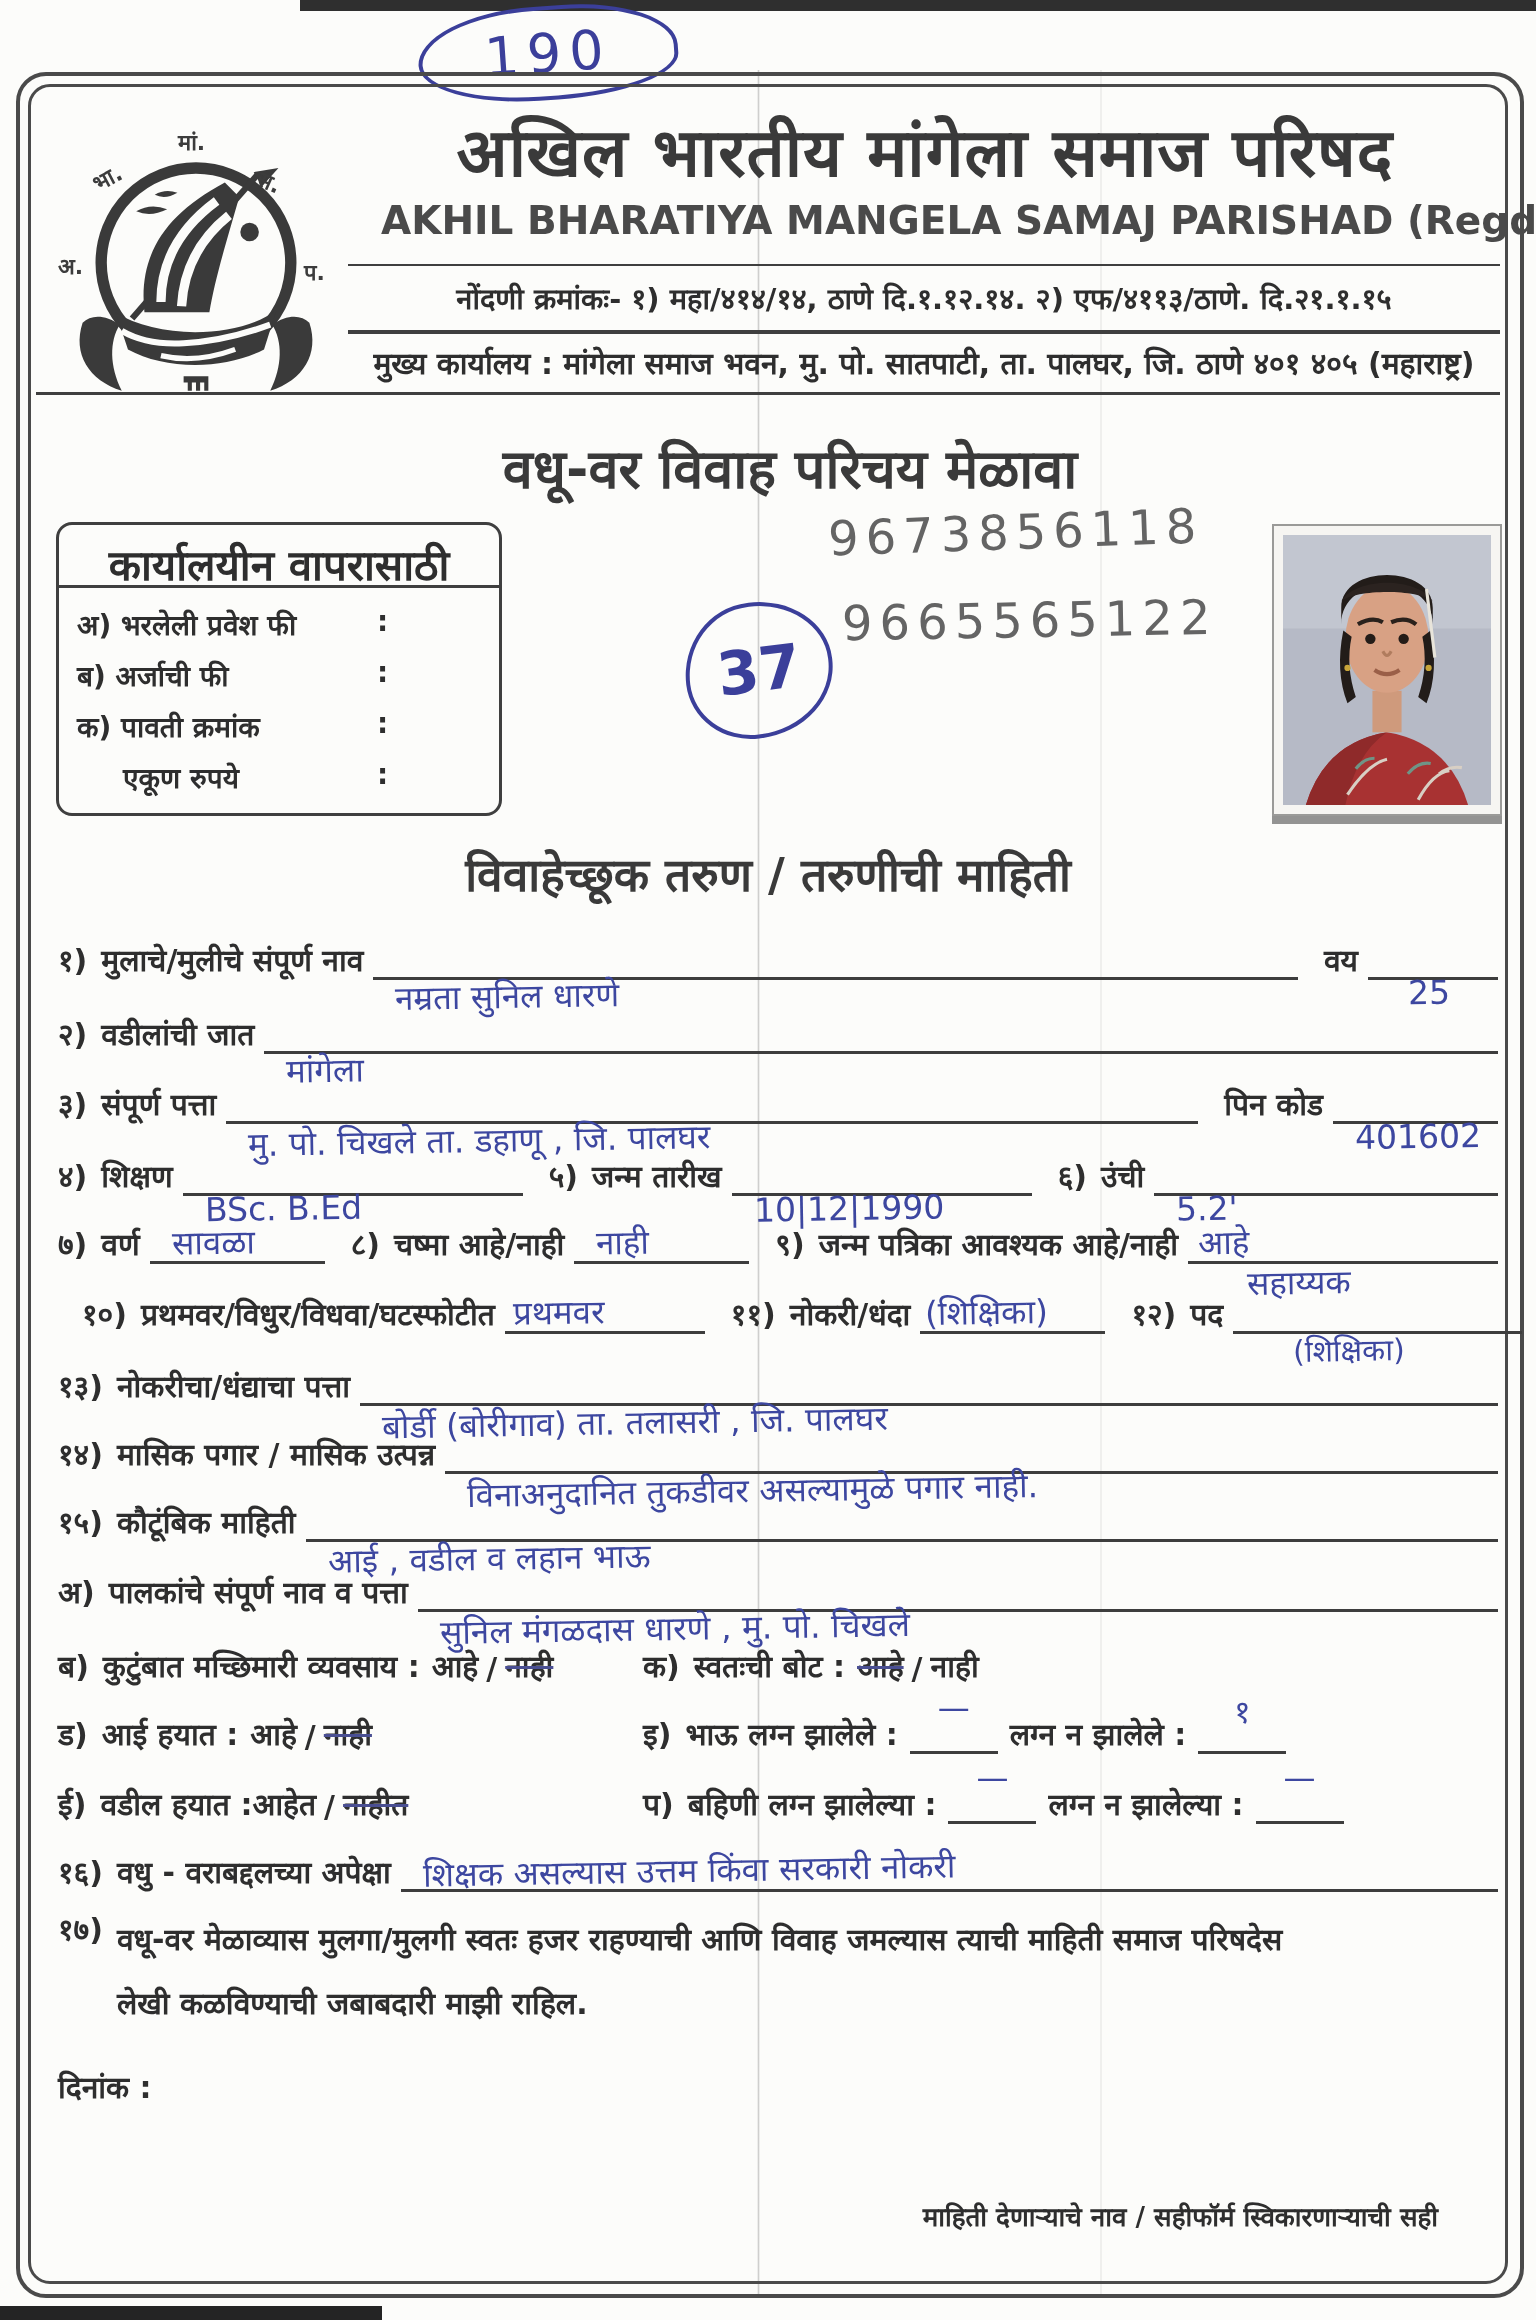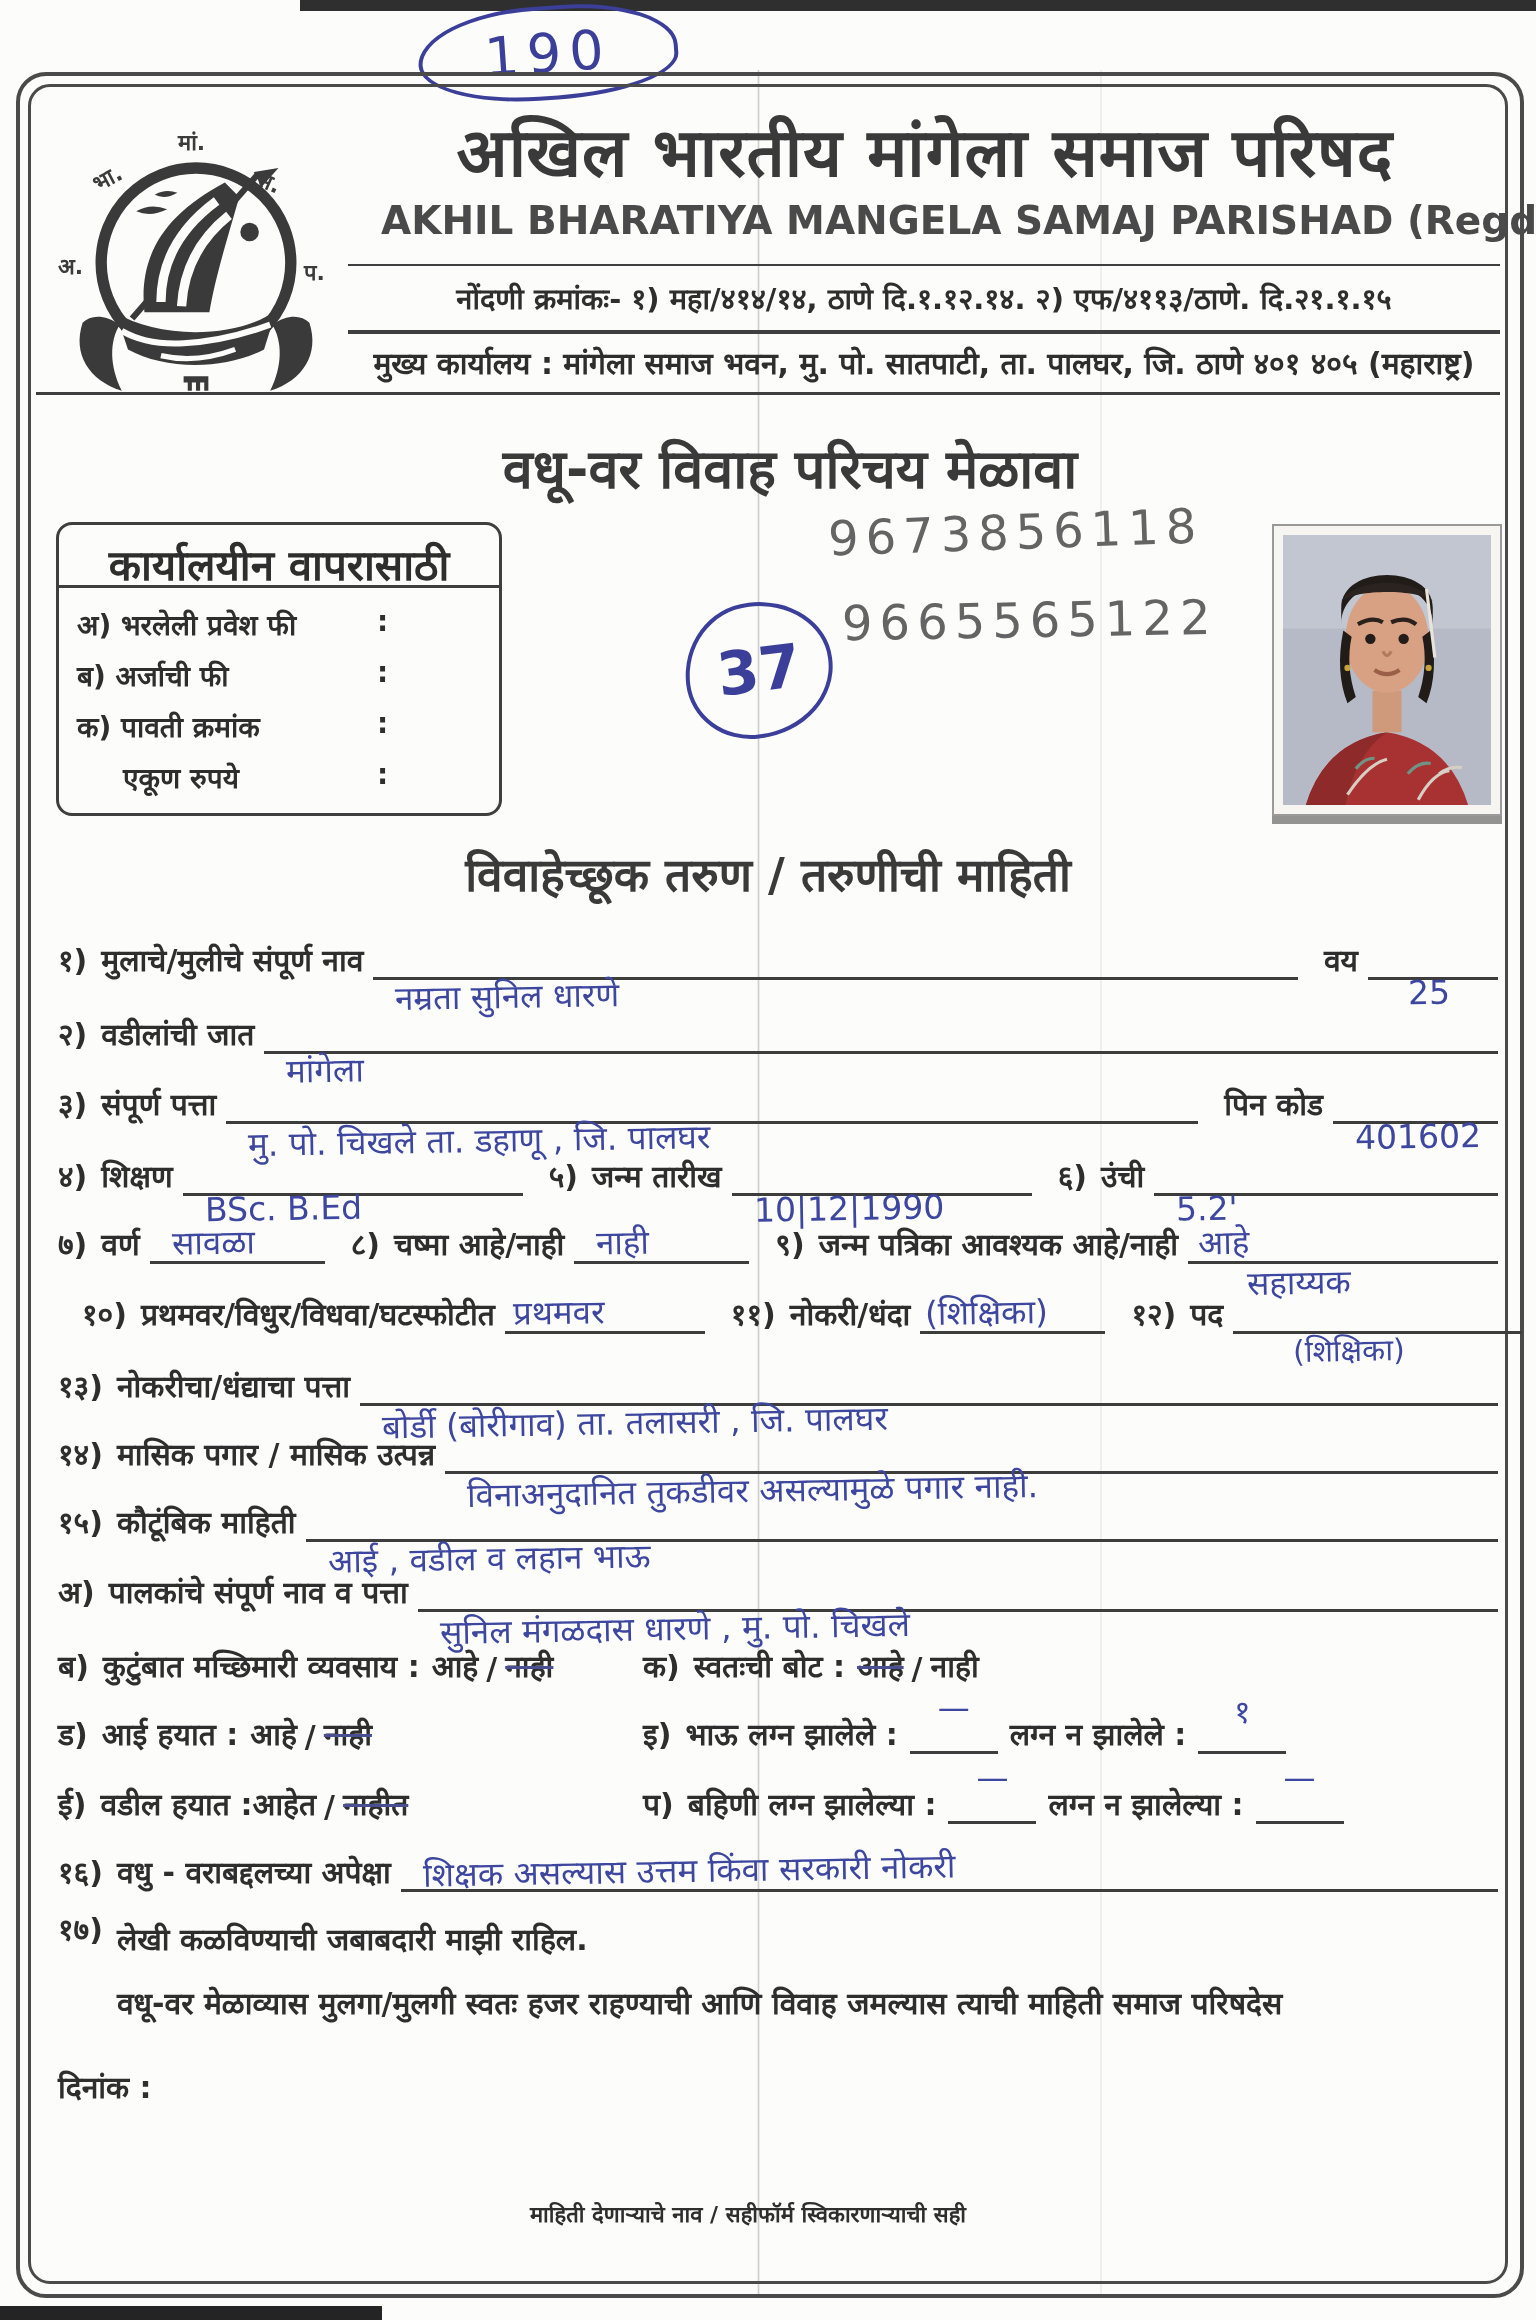--- a/index.html
+++ b/index.html
@@ -73,21 +73,21 @@
   .col1{position:absolute;left:0;display:flex;align-items:flex-end;height:46px;}
   .col2{position:absolute;left:585px;display:flex;align-items:flex-end;height:46px;}
   .blank{position:relative;width:88px;height:34px;border-bottom:3px solid #3d3d3d;margin:0 12px;}
   .blank .hw{position:absolute;top:-28px;left:50%;transform:translateX(-50%);font-size:32px;font-weight:normal;}
   .r1{top:934px;} .r2{top:1008px;} .r3{top:1078px;} .r4{top:1150px;} .r7{top:1218px;}
   .r10{top:1288px;margin-left:24px;} .r13{top:1360px;} .r14{top:1428px;} .r15{top:1496px;} .ra{top:1566px;}
   .rb{top:1640px;} .rd{top:1708px;} .re{top:1778px;} .r16{top:1846px;}
   .r17{position:absolute;left:58px;top:1908px;width:1440px;display:flex;font-size:30px;font-weight:bold;}
   .r17 .lines div{line-height:64px;}
   .footer-date{left:58px;top:2066px;font-size:30px;font-weight:bold;}
-  .sign-row{left:58px;top:2198px;width:1380px;display:flex;justify-content:center;font-size:22px;font-weight:bold;white-space:nowrap;}
+  .sign-row{left:58px;top:2198px;width:1380px;display:flex;justify-content:flex-end;font-size:26px;font-weight:bold;white-space:nowrap;}
 </style>
 </head>
 <body>
 
 <div class="page">
 
   <div class="abs strip-top"></div>
   <div class="abs strip-bottom"></div>
   <div class="abs crease c1"></div>
   <div class="abs crease c2"></div>
@@ -359,22 +359,22 @@
     <span class="num">१६)</span>
     <span>वधु - वराबद्दलच्या अपेक्षा</span>
     <span class="fill flex">
         <span class="hw mid">शिक्षक असल्यास उत्तम किंवा सरकारी नोकरी</span>
       </span>
   </div>
 
   <div class="r17">
     <span class="num">१७)</span>
     <span class="lines">
+      <div>वधू-वर मेळाव्यास मुलगा/मुलगी स्वतः हजर राहण्याची आणि विवाह जमल्यास त्याची माहिती समाज परिषदेस</div>
       <div>लेखी कळविण्याची जबाबदारी माझी राहिल.</div>
-      <div>वधू-वर मेळाव्यास मुलगा/मुलगी स्वतः हजर राहण्याची आणि विवाह जमल्यास त्याची माहिती समाज परिषदेस</div>
     </span>
   </div>
 
   <div class="abs footer-date">दिनांक :</div>
 
   <div class="abs sign-row">
     <span>माहिती देणाऱ्याचे नाव / सही</span>
     <span>फॉर्म स्विकारणाऱ्याची सही</span>
   </div>
 

